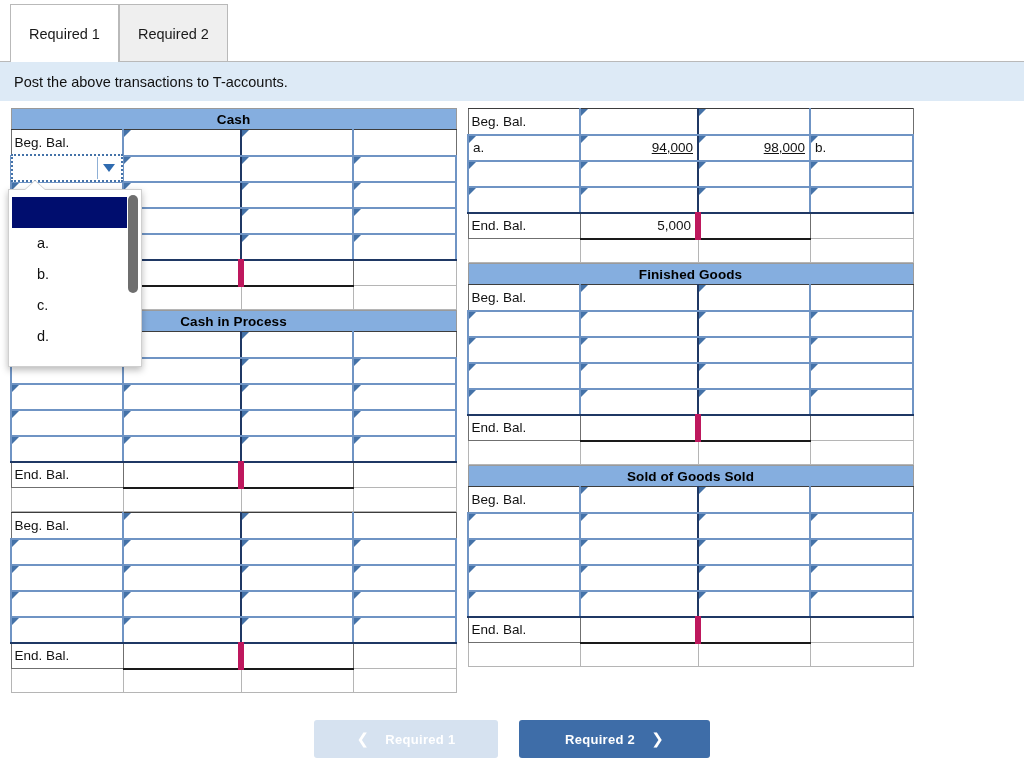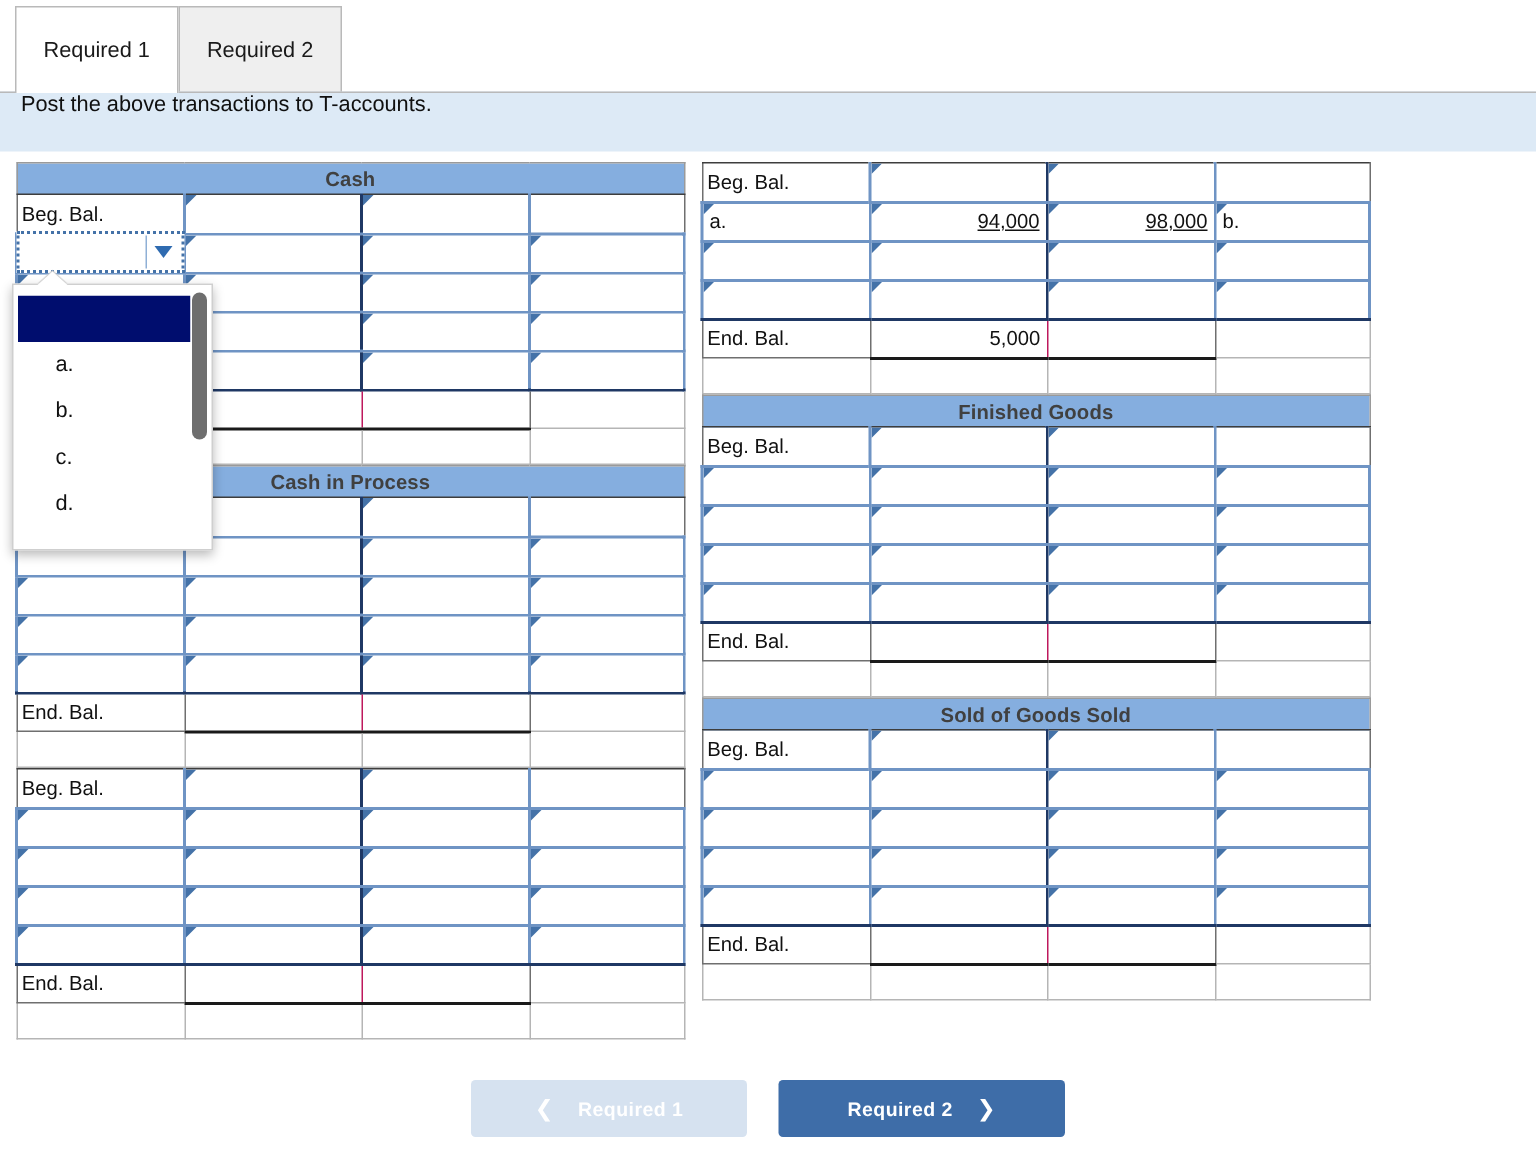--- a/index.html
+++ b/index.html
@@ -38,20 +38,21 @@
     border-color: #b9b9b9;
     position: relative;
     z-index: 3;
   }
 
   
   .instruction {
     height: 40px;
     background: #ddeaf6;
     display: flex;
+    align-items: center;
     padding-left: 14px;
     font-size: 14.5px;
     color: #101010;
     border-top: 1px solid #b9b9b9;
     margin-top: -1px;
     position: relative;
     z-index: 1;
   }
 
   
@@ -71,21 +72,21 @@
     border-collapse: collapse;
     table-layout: fixed;
     font-size: 13.5px;
     color: #111;
     margin-bottom: 0;
   }
   table.taccount + table.taccount { margin-top: 0; }
 
   .acct-title {
     background: #85aedf;
-    color: #404040;
+    color: #000000;
     font-weight: bold;
     text-align: center;
     height: 21px;
     font-size: 13.5px;
     border: 1px solid #9a9a9a;
     border-bottom: 1px solid #3d3d3d;
     letter-spacing: .1px;
   }
 
   td.cell {
@@ -127,21 +128,21 @@
   tr.first-row td.cell { border-top: 1px solid #3d3d3d; }
 
   tr.endbal td.cell {
     border: none;
     border-top: 1px solid transparent;
     height: 26px;
   }
   tr.endbal td.lbl { border: 1px solid #6f6f6f; border-top: 2px solid #1f3864;}
   tr.endbal td.num {
     border-bottom: 2px solid #1a1a1a;
-    border-right: 1px solid #be185d;
+    border-right: 6px solid #be185d;
     border-top: 2px solid #1f3864;
     text-align: right;
     padding-right: 4px;
   }
   tr.endbal td.num2 {
     border-bottom: 2px solid #1a1a1a;
     border-right: 1px solid #6f6f6f;
     border-top: 2px solid #1f3864;
   }
   tr.endbal td.blank {

